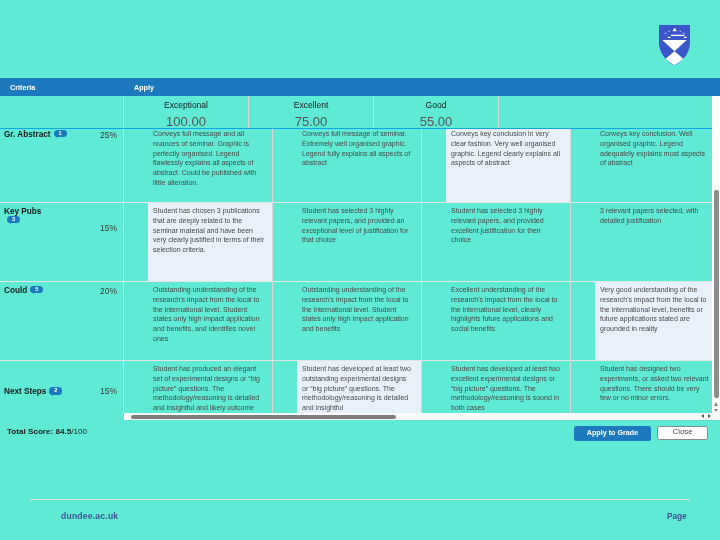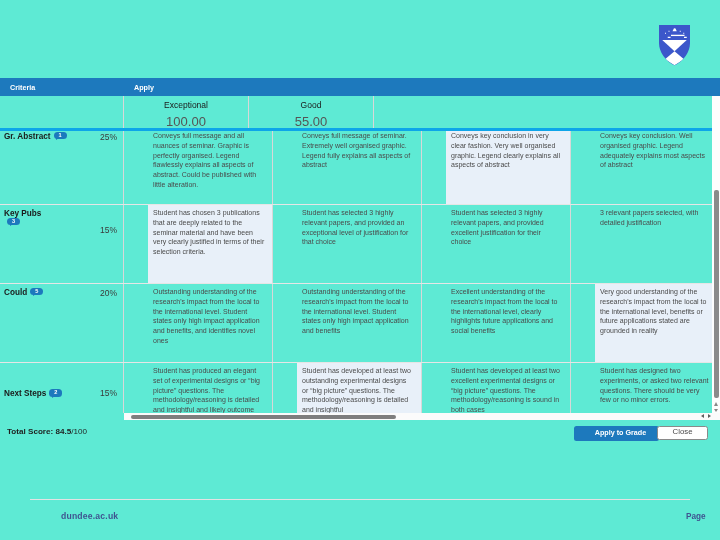--- a/index.html
+++ b/index.html
@@ -15,41 +15,41 @@
   .varrow.up{top:305.5px;border-bottom:4px solid #888;}
   .varrow.down{top:312.5px;border-top:3.6px solid #888;}
   .hscroll{position:absolute;left:124px;top:413px;width:596px;height:7px;background:#fbfbfb;}
   .hthumb{position:absolute;left:7px;top:2px;width:265px;height:4px;background:#7e7e7e;border-radius:2px;}
   .harrow{position:absolute;top:1.2px;width:0;height:0;border-top:2.2px solid transparent;border-bottom:2.2px solid transparent;}
   .harrow.left{left:577px;border-right:3.6px solid #5e5e5e;}
   .harrow.right{left:584px;border-left:3.4px solid #5e5e5e;}
   .thead{display:flex;height:18px;background:#1d79bd;color:#fff;font-size:7.2px;font-weight:bold;align-items:center;}
   .th-crit{width:124px;padding-left:10px;box-sizing:border-box;}
   .th-scales{padding-left:10px;}
-  .scalehead{display:flex;height:32px;border-bottom:3px solid #0ea5e9;}
+  .scalehead{display:flex;height:32px;border-bottom:1px solid #0ea5e9;}
   .sh-crit{width:124px;border-right:1px solid #d8d8d8;box-sizing:border-box;flex:0 0 124px;}
   .sh-cell{width:125px;flex:0 0 125px;border-right:1px solid #d8d8d8;text-align:center;box-sizing:border-box;}
   .sh-name{font-size:8.5px;color:#1a1a1a;margin-top:4px;}
   .sh-pts{font-size:13px;color:#555;margin-top:4px;}
   .row{display:flex;border-bottom:1px solid #e6e6e6;gap:24px;}
   .crit{width:124px;flex:0 0 124px;border-right:1px solid #d8d8d8;box-sizing:border-box;display:flex;align-items:flex-start;padding:1px 6px 0 4px;}
   .crit-name{font-size:8.2px;font-weight:bold;color:#1a1a1a;}
   .badge{position:relative;display:inline-block;width:13px;height:7.5px;margin-left:3px;margin-top:-0.5px;background:#1c79bd;border-radius:3.5px;color:#fff;font-size:5.6px;font-weight:bold;text-align:center;line-height:7.5px;}
   .badge:after{content:"";position:absolute;left:2.5px;top:6.5px;width:0;height:0;border-left:3px solid #1c79bd;border-bottom:2.8px solid transparent;}
   .pct{margin-left:auto;font-size:8.5px;color:#3a3a3a;}
   .cell{width:125px;flex:0 0 125px;border-right:1px solid #d8d8d8;box-sizing:border-box;padding:0px 7px 3px 5px;font-size:7px;line-height:9.78px;color:#4a4a4a;}
   .cell.sel{background:#e8f0f9;}
   .cell.last{width:123px;flex:0 0 123px;}
   .total{position:absolute;left:7px;top:427px;font-size:8.1px;color:#1f1f1f;}
   .btn{position:absolute;top:426px;height:13.5px;font-size:7.2px;display:flex;align-items:center;justify-content:center;line-height:1;}
-  .btn-apply{left:574px;width:77px;background:#1d79bd;color:#fff;font-weight:bold;border-radius:2.5px;padding-bottom:1px;padding-left:8px;}
+  .btn-apply{left:574px;width:77px;background:#1d79bd;color:#fff;font-weight:bold;border-radius:2.5px;padding-bottom:1px;}
   .btn-close{left:657px;width:51px;background:#fff;color:#4a4a4a;border:1px solid #8a8a8a;border-radius:2.5px;box-sizing:border-box;font-size:7.8px;padding-bottom:1px;}
   .footer-rule{position:absolute;left:30px;top:499px;width:660px;height:1px;background:#e3e3e3;}
   .site-url{position:absolute;left:30px;top:511px;font-size:8.6px;color:#3f5490;font-weight:bold;letter-spacing:0.2px;margin-left:31px;}
-  .page-no{position:absolute;left:686px;top:512px;font-size:8.2px;color:#3f5490;font-weight:bold;}
+  .page-no{position:absolute;left:667px;top:512px;font-size:8.2px;color:#3f5490;font-weight:bold;}
 </style>
 </head>
 <body>
 
 <div class="slide">
 
   <div class="logo">
     <svg viewBox="0 0 62 82" width="31" height="41" xmlns="http://www.w3.org/2000/svg">
       <defs>
         <clipPath id="shclip">
@@ -75,20 +75,24 @@
   <div class="rubric">
     <div class="thead">
       <div class="th-crit">Criteria</div>
       <div class="th-scales">Apply</div>
     </div>
     <div class="scalehead">
       <div class="sh-crit"></div>
       <div class="sh-cell">
         <div class="sh-name">Exceptional</div>
         <div class="sh-pts">100.00</div>
+      </div>
+      <div class="sh-cell">
+        <div class="sh-name">Excellent</div>
+        <div class="sh-pts">75.00</div>
       </div>
       <div class="sh-cell">
         <div class="sh-name">Good</div>
         <div class="sh-pts">55.00</div>
       </div>
     </div>
     <div id="rows">
         <div class="row" style="height: 73px;">
           <div class="crit" style="padding-top: 1px;">
             <span class="crit-name">Gr. Abstract</span>

